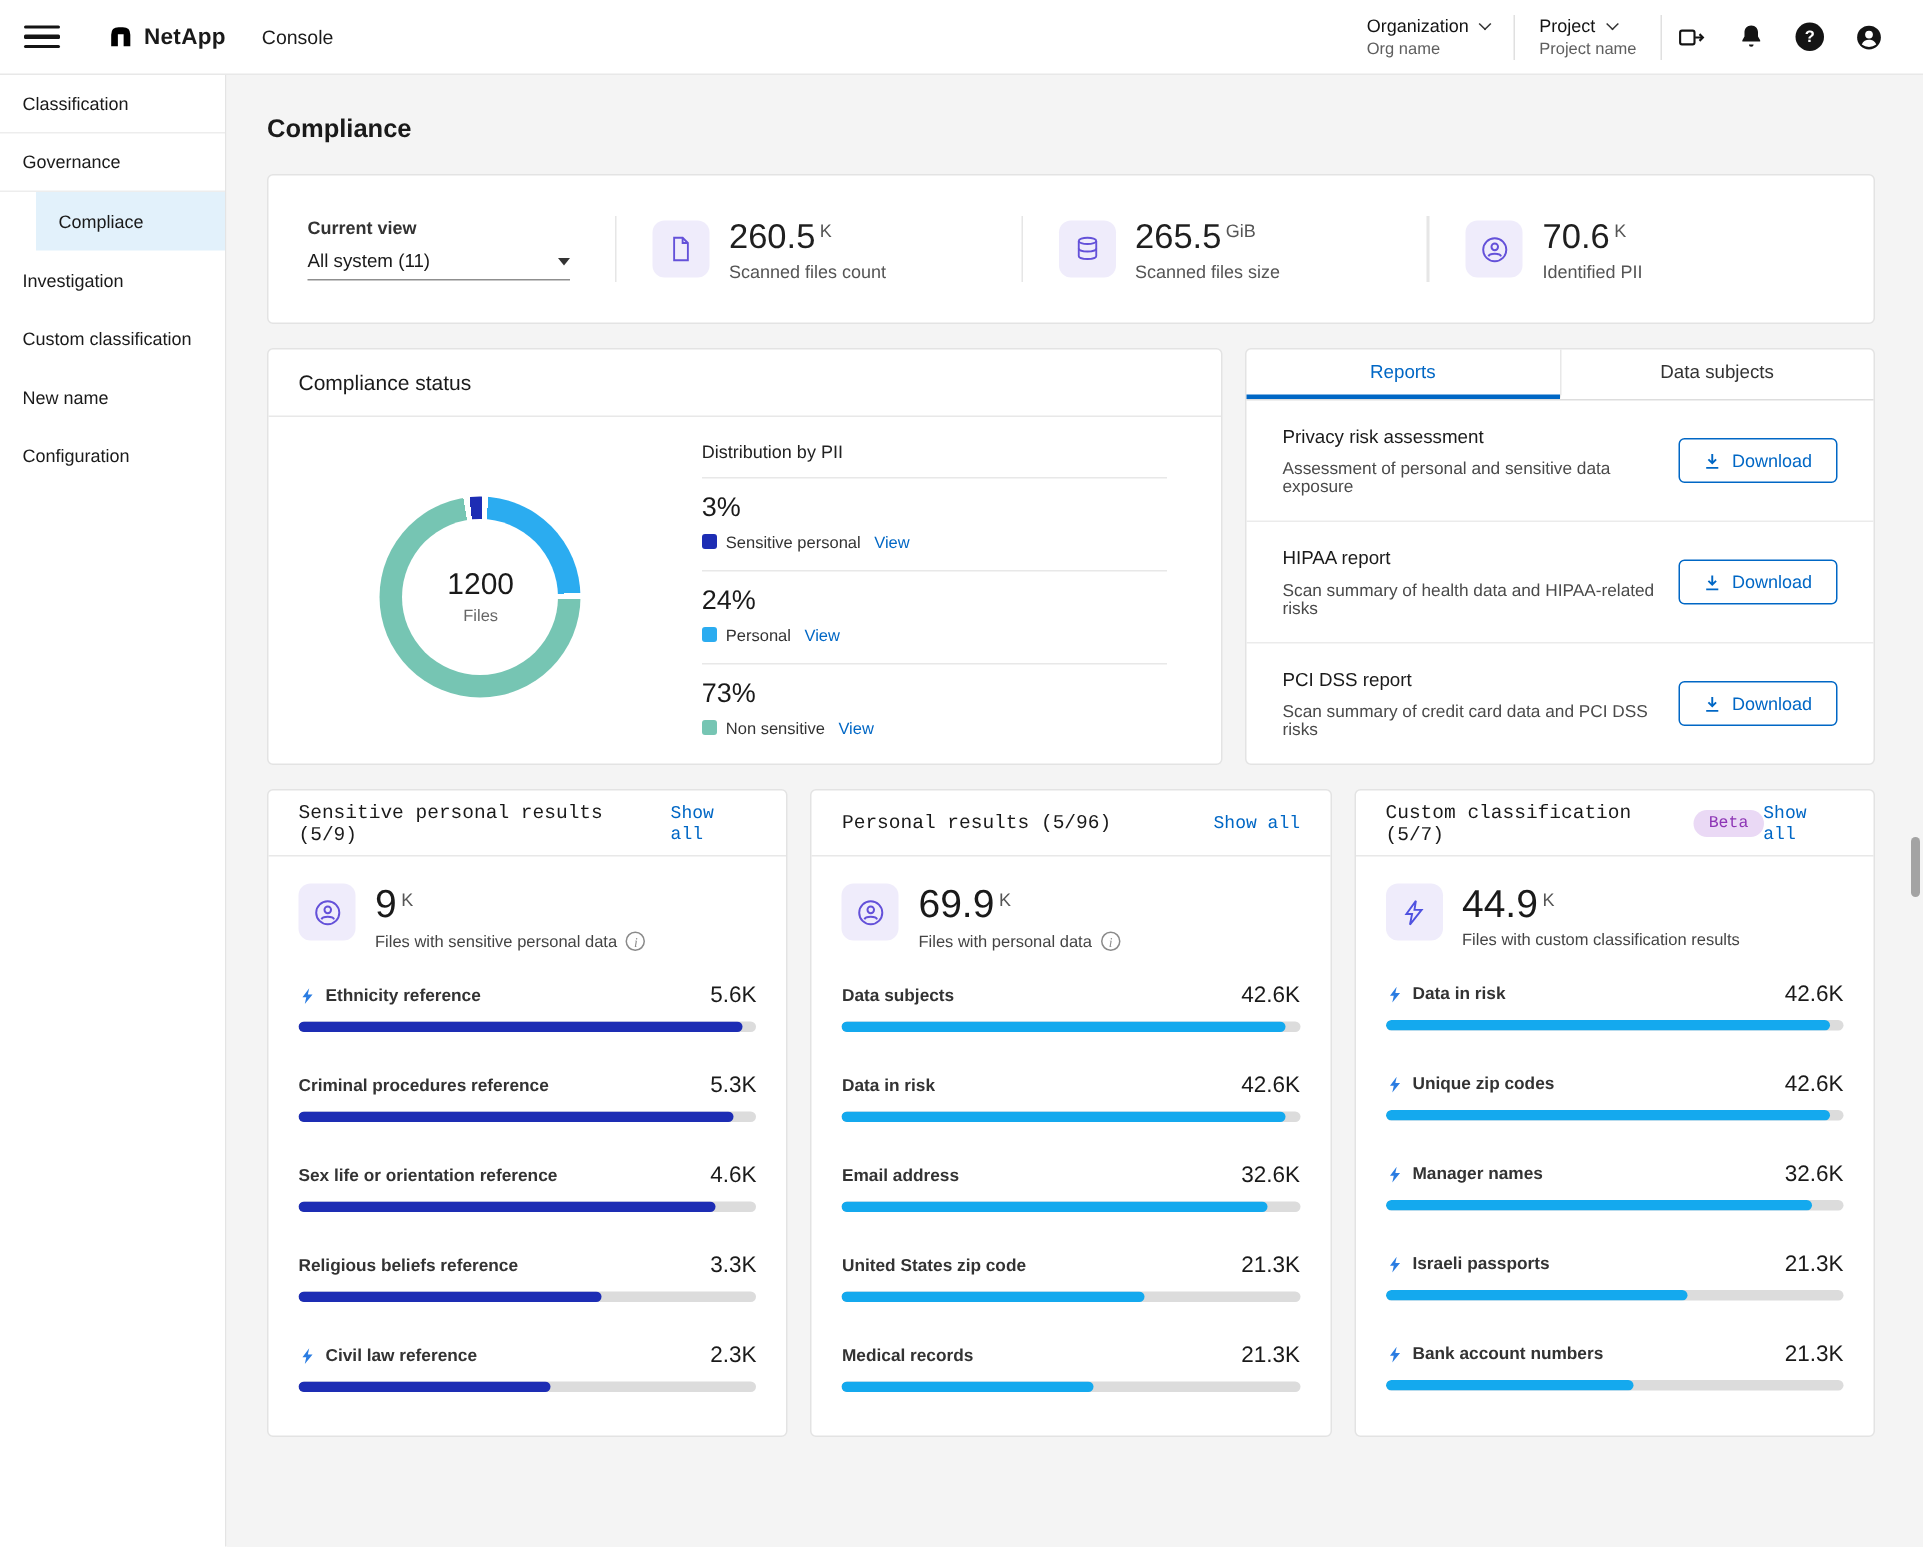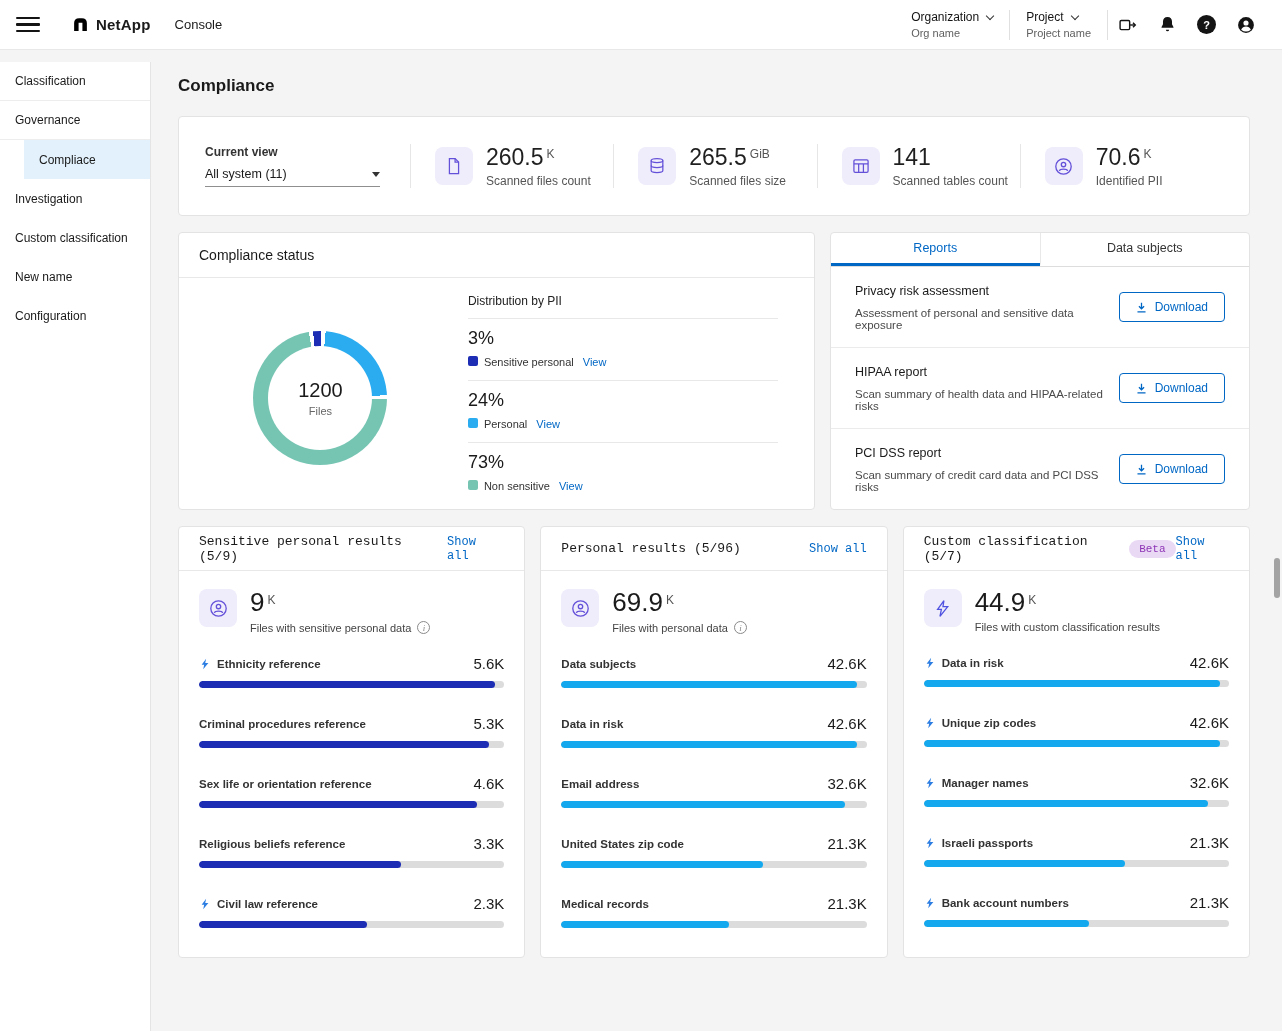--- a/index.html
+++ b/index.html
@@ -16,21 +16,21 @@
   .scope{margin:0 16px;cursor:pointer;}
   .scope-top{display:flex;align-items:center;font-size:12px;color:#141414;}
   .chev{width:6px;height:6px;border-right:1.5px solid #333;border-bottom:1.5px solid #333;transform:rotate(45deg);margin-left:8px;margin-top:-3px;}
   .scope-sub{font-size:11px;color:#5f5f5f;margin-top:3px;}
   .vdiv{width:1px;height:30px;background:#e0e0e0;}
   .icon-btn{margin:0 10px;cursor:pointer;display:flex;align-items:center;justify-content:center;}
   .round-black{width:19px;height:19px;background:#141414;border-radius:50%;color:#fff;font-size:11px;font-weight:bold;display:flex;align-items:center;justify-content:center;}
   .q::before{content:"?";}
 
   
-  .sidebar{position:fixed;top:62px;left:0;bottom:0;width:151px;background:#fff;border-right:1px solid #e4e4e4;z-index:10;}
+  .sidebar{position:fixed;top:50px;left:0;bottom:0;width:151px;background:#fff;border-right:1px solid #e4e4e4;z-index:10;}
   .side-item{height:39px;display:flex;align-items:center;padding-left:15px;font-size:12px;color:#1a1a1a;cursor:pointer;}
   .side-item.bordered{border-bottom:1px solid #ededed;}
   .side-item.active{background:#e2f1fb;margin-left:24px;}
 
   
   .main{position:absolute;top:50px;left:151px;right:0;bottom:0;background:#f4f4f4;padding:26px 32px 20px 27px;}
   .page-title{font-size:17px;font-weight:bold;color:#1a1a1a;}
   .header-row{display:flex;align-items:center;margin-top:11px;}
   .subtitle{font-size:12px;color:#333;}
   .link{color:#0067c5;font-size:12px;text-decoration:none;cursor:pointer;}
@@ -216,32 +216,20 @@
             <path d="M5 11.5v6c0 1.4 3.1 2.5 7 2.5s7-1.1 7-2.5v-6"></path>
           </svg>
       </div>
       <div>
         <div class="stat-value"><span>265.5</span><span class="unit">GiB</span></div>
         <div class="stat-label">Scanned files size</div>
       </div>
     </div>
     <div class="vsep"></div>
 
-    <div class="stat">
-      <div class="stat-icon">
-        <svg viewBox="0 0 24 24" width="20" height="20" fill="none" stroke="#6451d9" stroke-width="1.5">
-            <rect x="3.5" y="4.5" width="17" height="15" rx="1.5"></rect>
-            <path d="M3.5 9.5h17M9.2 9.5V19.5M14.9 9.5V19.5"></path>
-          </svg>
-      </div>
-      <div>
-        <div class="stat-value"><span>141</span><span class="unit"></span></div>
-        <div class="stat-label">Scanned tables count</div>
-      </div>
-    </div>
     <div class="vsep"></div>
 
     <div class="stat">
       <div class="stat-icon">
         <svg viewBox="0 0 24 24" width="21" height="21" fill="none" stroke="#6451d9" stroke-width="1.5">
             <circle cx="12" cy="12" r="8.8"></circle>
             <circle cx="12" cy="9.8" r="2.5"></circle>
             <path d="M7.2 17c0.9-2.6 8.7-2.6 9.6 0"></path>
           </svg>
       </div>

